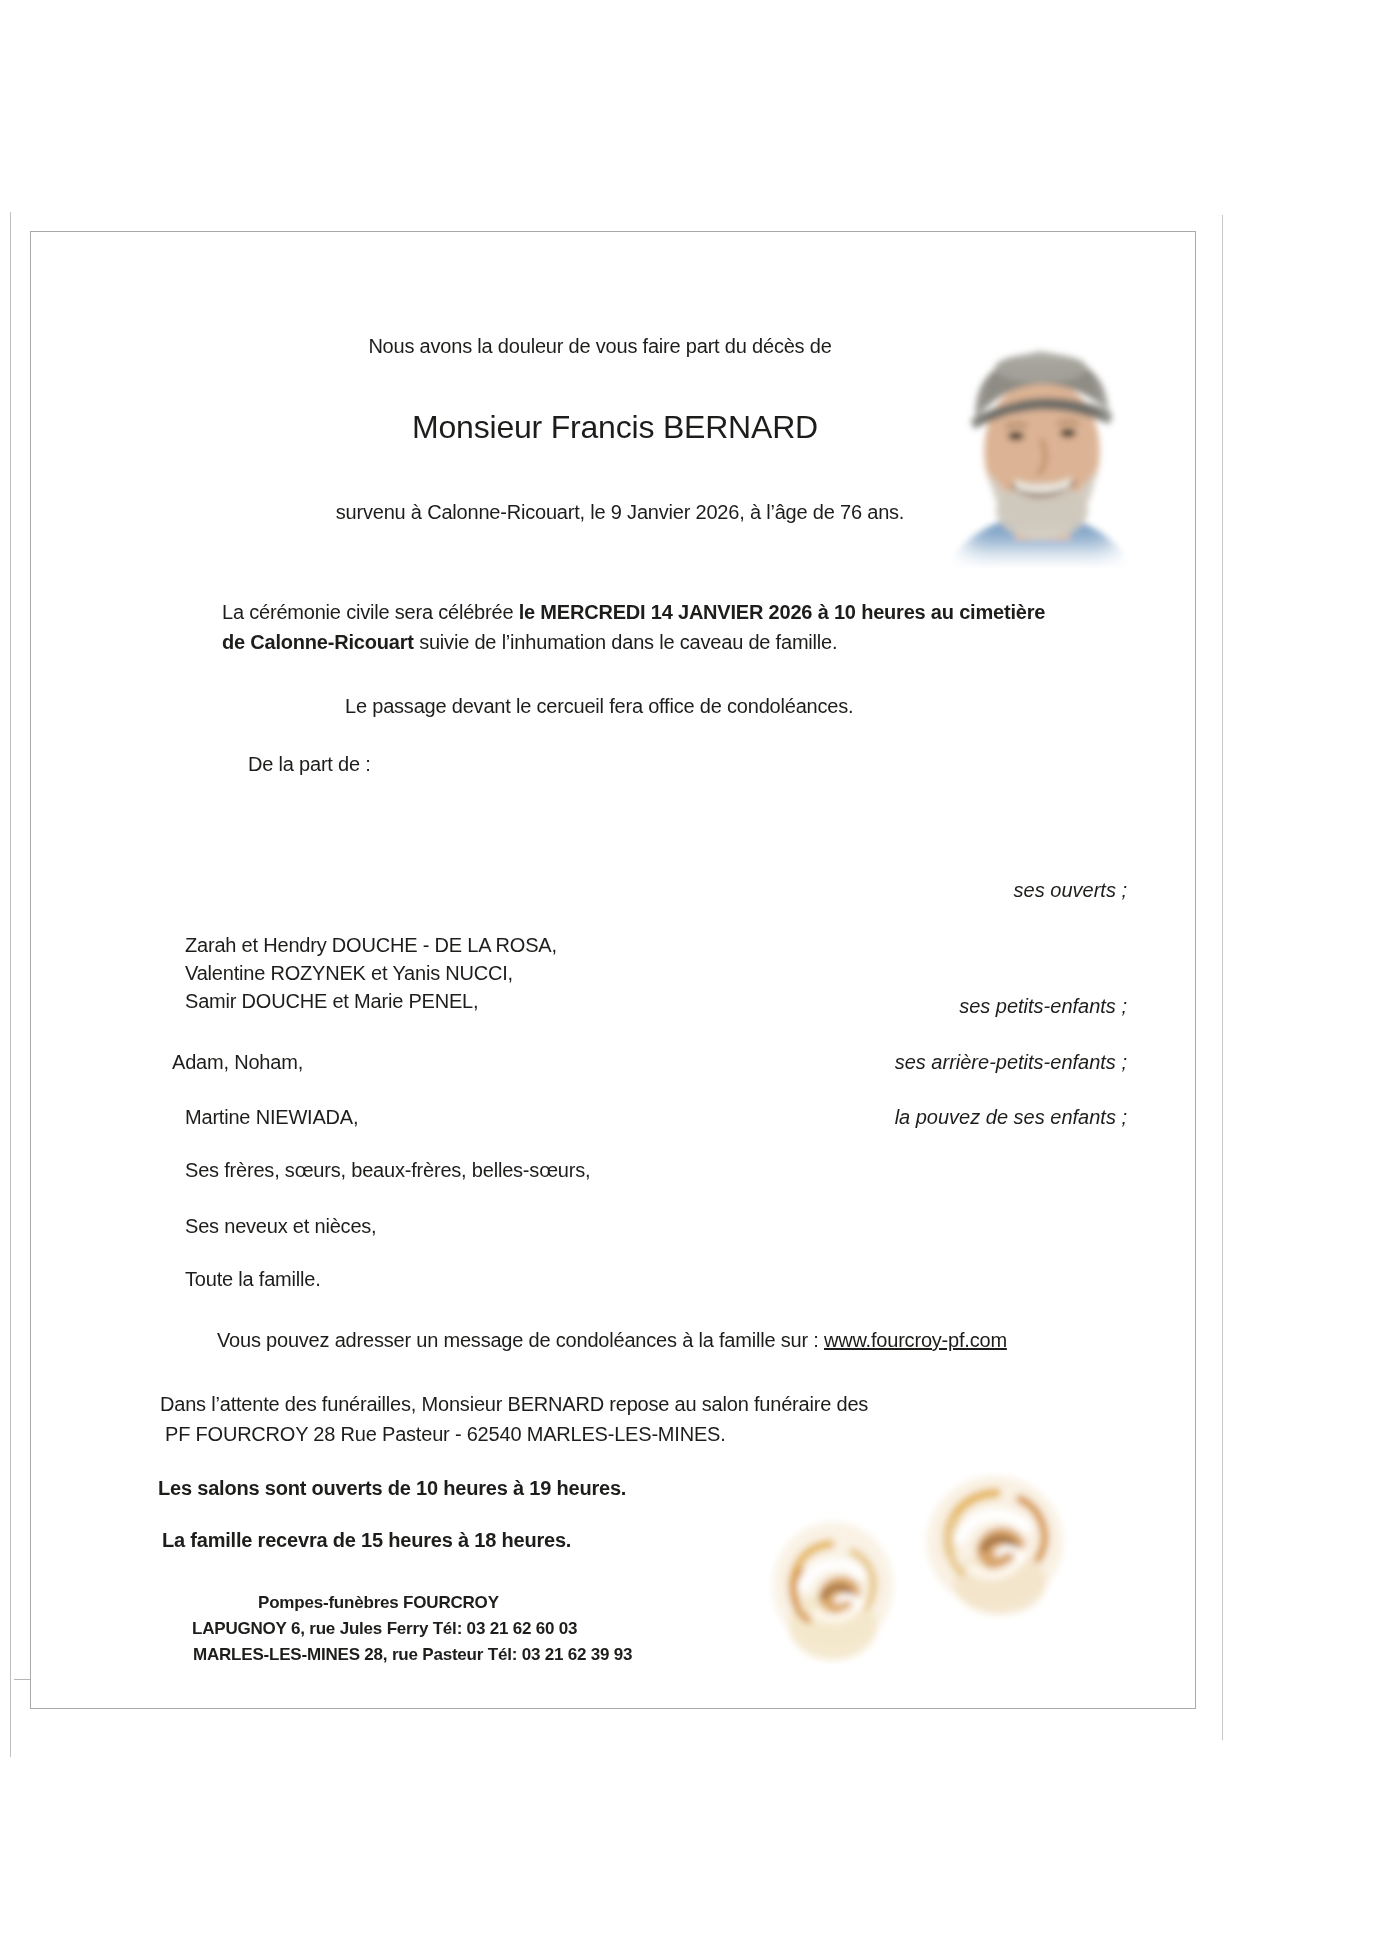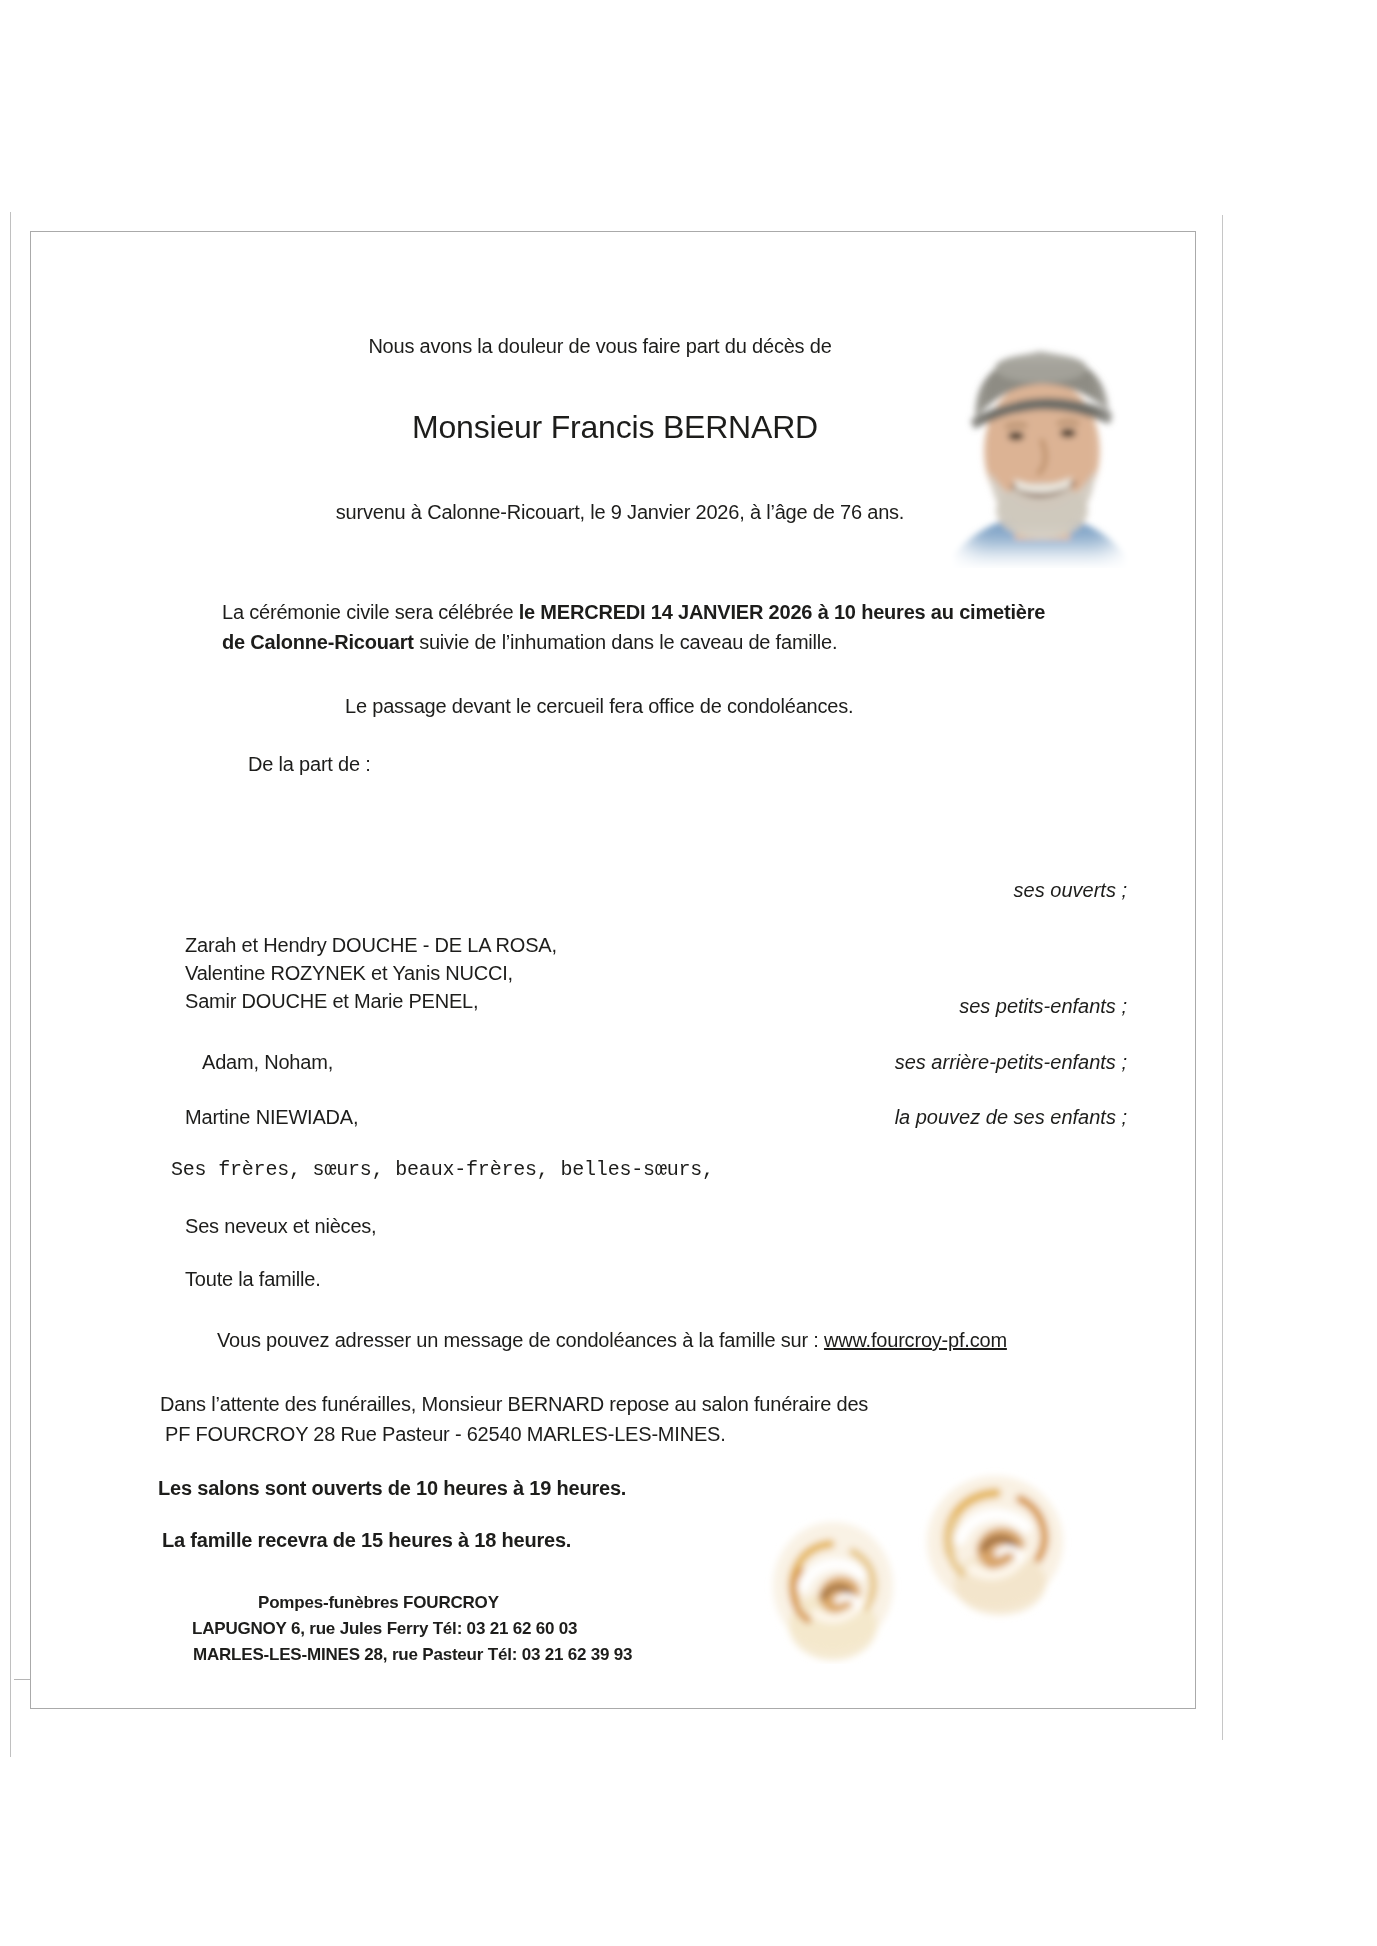--- a/index.html
+++ b/index.html
@@ -57,31 +57,31 @@
 
   <div class="relation" style="top:879px;">ses ouverts ;</div>
 
   <div class="t lines" style="left:185px;top:931px;">
     <div>Zarah et Hendry DOUCHE - DE LA ROSA,</div>
     <div>Valentine ROZYNEK et Yanis NUCCI,</div>
     <div>Samir DOUCHE et Marie PENEL,</div>
   </div>
   <div class="relation" style="top:995px;">ses petits-enfants ;</div>
 
-  <div class="t lines" style="left:202px;top:1048px;">
+  <div class="t lines" style="left:172px;top:1048px;">
     <div>Adam, Noham,</div>
   </div>
   <div class="relation" style="top:1051px;">ses arrière-petits-enfants ;</div>
 
   <div class="t lines" style="left:185px;top:1103px;">
     <div>Martine NIEWIADA,</div>
   </div>
   <div class="relation" style="top:1106px;">la pouvez de ses enfants ;</div>
 
-  <div class="t" style="left:171px;top:1158px;font-family:Liberation Mono, monospace;">Ses frères, sœurs, beaux-frères, belles-sœurs,</div>
+  <div class="t" style="left:185px;top:1158px;">Ses frères, sœurs, beaux-frères, belles-sœurs,</div>
   <div class="t" style="left:185px;top:1214px;">Ses neveux et nièces,</div>
   <div class="t" style="left:185px;top:1267px;">Toute la famille.</div>
 
   <div class="t" style="left:217px;top:1328px;">
     <span>Vous pouvez adresser un message de condoléances à la famille sur : </span><span class="link">www.fourcroy-pf.com</span>
   </div>
 
   <div class="t" style="left:160px;top:1392px;">Dans l’attente des funérailles, Monsieur BERNARD repose au salon funéraire des</div>
   <div class="t" style="left:165px;top:1422px;">PF FOURCROY  28 Rue Pasteur - 62540 MARLES-LES-MINES.</div>
 

